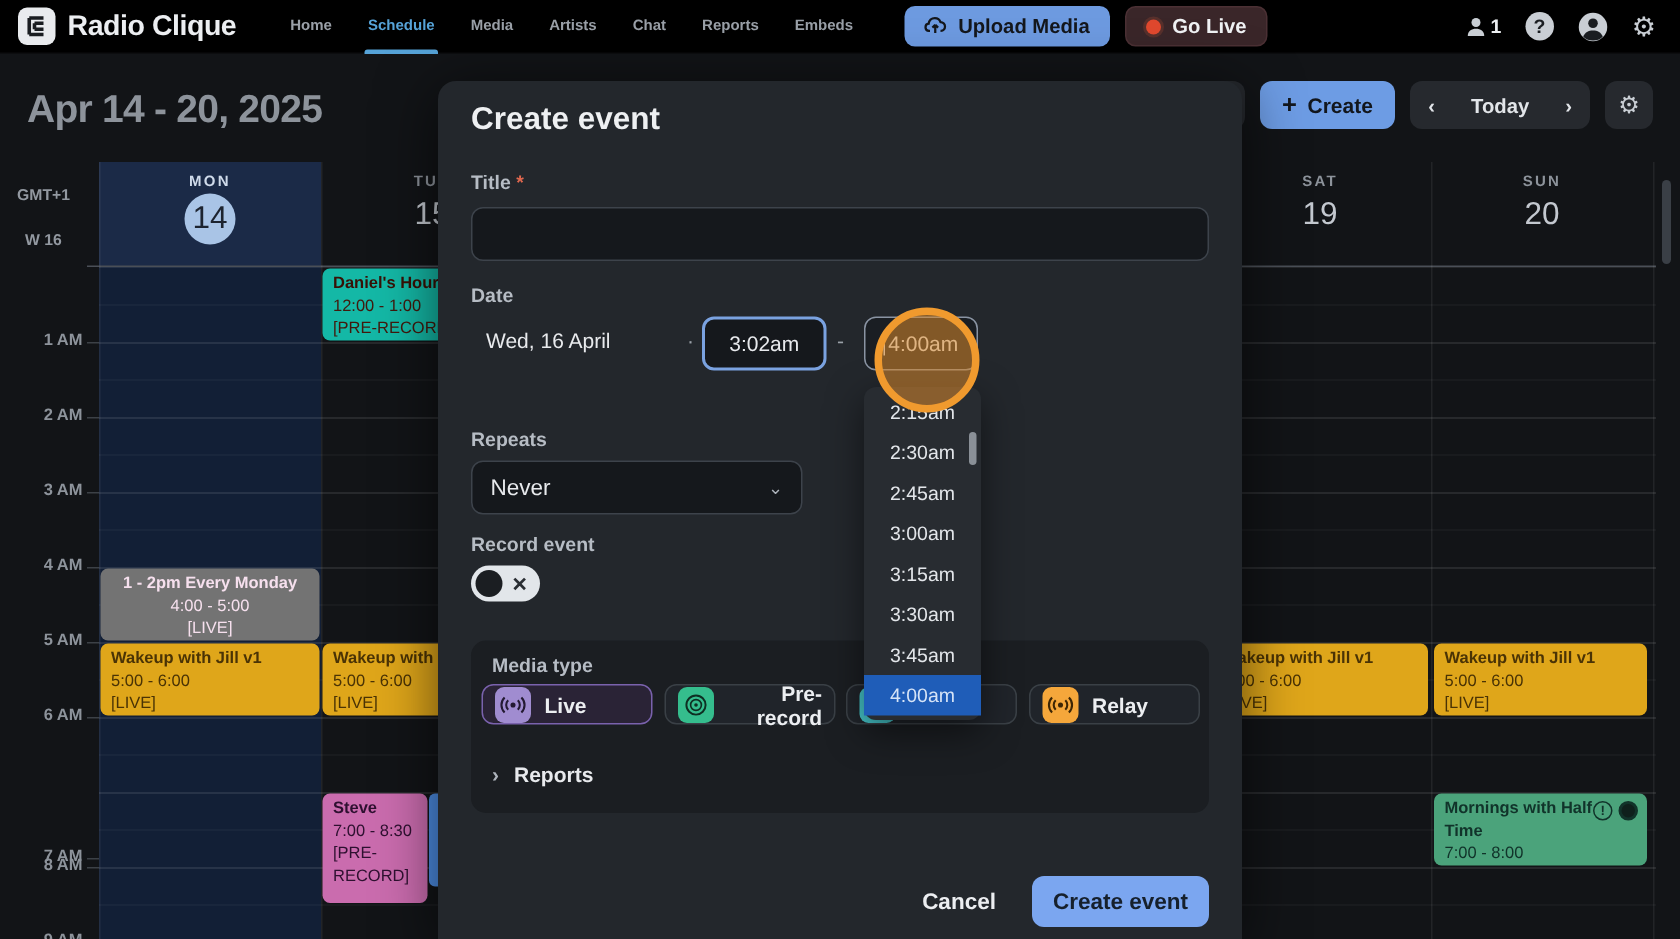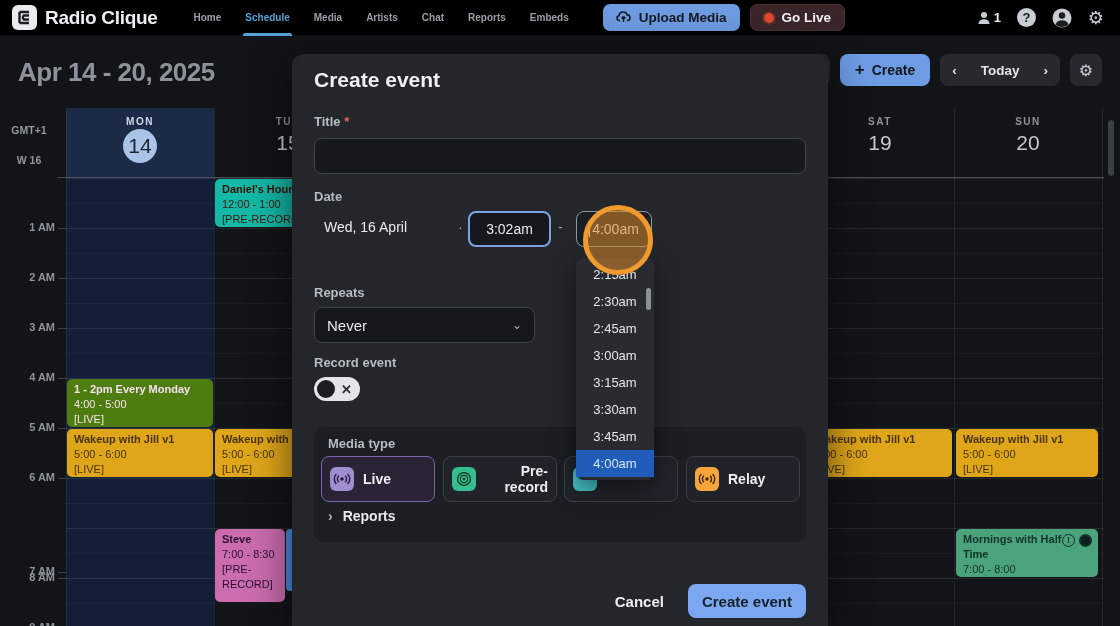--- a/index.html
+++ b/index.html
@@ -49,21 +49,21 @@
   .tz { position:absolute; left:0; top:16px; width:58px; text-align:center; font-size:10.5px; font-weight:bold; color:#9298a0; }
   .wk { position:absolute; left:0; top:46px; width:58px; text-align:center; font-size:10.5px; font-weight:bold; color:#9298a0; }
   .scrollbar-track { position:absolute; left:1108px; top:108px; width:6px; height:518px; z-index:1; }
   .scrollbar-thumb { position:absolute; left:0; top:12px; width:6px; height:56px; border-radius:3px; background:#3a3f46; }
 
   
   .ev { position:absolute; border-radius:5px; padding:3px 7px; overflow:hidden; font-size:11px; line-height:15px; cursor:pointer; }
   .ev .t { font-weight:bold; }
   .ev-orange { background:#14b8a6; color:#42190d; }
   .ev-orange .t { color:#381106; }
-  .ev-magenta { background:#4d7c0f; color:#f6e0ee; }
+  .ev-magenta { background:#737373; color:#f6e0ee;text-align:center; }
   .ev-yellow { background:#dfa61a; color:#4a3305; }
   .ev-pink { background:#ca6cae; color:#2e1030; }
   .ev-green { background:#4ba37b; color:#11332a; }
   .ev-blue-sliver { position:absolute; background:#4d8ee6; border-radius:4px 0 0 4px; cursor:pointer; }
   .ev-icons { position:absolute; right:6px; top:5px; display:flex; gap:4px; align-items:center; }
   .ic-excl { width:13px; height:13px; border-radius:50%; border:1.5px solid #11332a; color:#11332a; font-size:9px; font-weight:bold; display:flex; align-items:center; justify-content:center; }
   .ic-dot { width:13px; height:13px; border-radius:50%; border:2px solid #11332a; background:#0f201c; }
 
   
   .modal { position:absolute; left:292px; top:54px; width:536px; height:572px; background:#23272c; border-radius:12px 12px 0 0; box-shadow:0 6px 40px rgba(0,0,0,0.6); z-index:10; }
@@ -79,21 +79,21 @@
   .time-start { left:176px; top:157px; width:83px; height:36px; border:2px solid #7aa2e0; }
   .time-end { left:284px; top:157px; width:76px; height:36px; border:1px solid #8a94a3; background:#1a1e23; }
   .caret { display:inline-block; width:1px; height:16px; background:#dfe3e8; margin-right:2px; }
   .select-box { left:22px; top:253px; width:221px; height:36px; display:flex; align-items:center; padding:0 12px; cursor:pointer; font-size:15px; }
   .select-chev { margin-left:auto; color:#aeb4bc; font-size:12px; }
   .toggle { position:absolute; left:22px; top:323px; width:46px; height:24px; border-radius:12px; background:#e2e6ea; display:flex; align-items:center; cursor:pointer; }
   .toggle-knob { width:18px; height:18px; border-radius:50%; background:#1b1e22; margin-left:3px; }
   .toggle-x { margin-left:6px; color:#2a2e33; font-size:13px; font-weight:bold; }
   .media-panel { position:absolute; left:22px; top:373px; width:492px; height:115px; background:#1b1e22; border-radius:10px; }
   .media-label { position:absolute; left:14px; top:9px; color:#b6bcc4; font-size:13px; font-weight:bold; }
-  .media-btn { position:absolute; top:29px; width:114px; height:46px; background:#20242a; border:1px solid #3a4046; border-radius:8px; display:flex; align-items:center; gap:9px; padding:0 8px; cursor:pointer; color:#eceef1; font-size:14px; font-weight:bold; }
+  .media-btn { position:absolute; top:29px; width:114px; height:27px; background:#20242a; border:1px solid #3a4046; border-radius:8px; display:flex; align-items:center; gap:9px; padding:0 8px; cursor:pointer; color:#eceef1; font-size:14px; font-weight:bold; }
   .media-btn.selected { background:#2a2336; border:1px solid #7a62ad; }
   .media-ic { width:24px; height:24px; border-radius:6px; display:flex; align-items:center; justify-content:center; flex:none; }
   .adv-row { position:absolute; left:14px; top:81px; display:flex; align-items:center; gap:10px; color:#e8eaed; font-size:14px; font-weight:bold; cursor:pointer; }
   .adv-chev { color:#aeb4bc; font-size:14px; }
   .modal-footer { position:absolute; left:0; right:0; top:522px; height:50px; display:flex; align-items:center; justify-content:flex-end; padding-right:22px; gap:16px; }
   .btn-cancel { color:#eceef1; font-size:15px; font-weight:bold; cursor:pointer; padding:6px 8px; }
   .btn-submit { background:#7ba6f0; color:#16202c; font-size:15px; font-weight:bold; border-radius:8px; height:34px; padding:0 14px; display:flex; align-items:center; cursor:pointer; }
 
   
   .time-dd { position:absolute; left:576px; top:258px; width:78px; background:#282c31; border-radius:8px; box-shadow:0 8px 24px rgba(0,0,0,0.5); z-index:11; padding:3px 0; }

